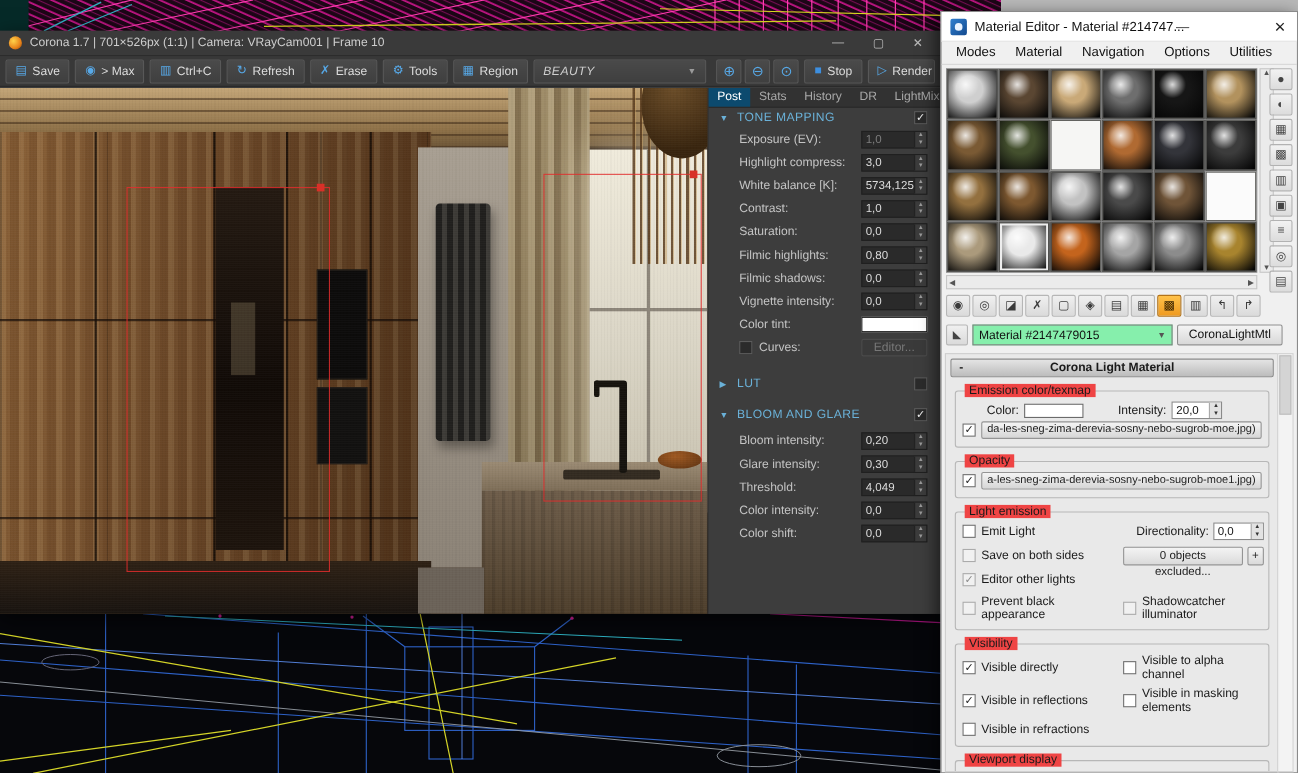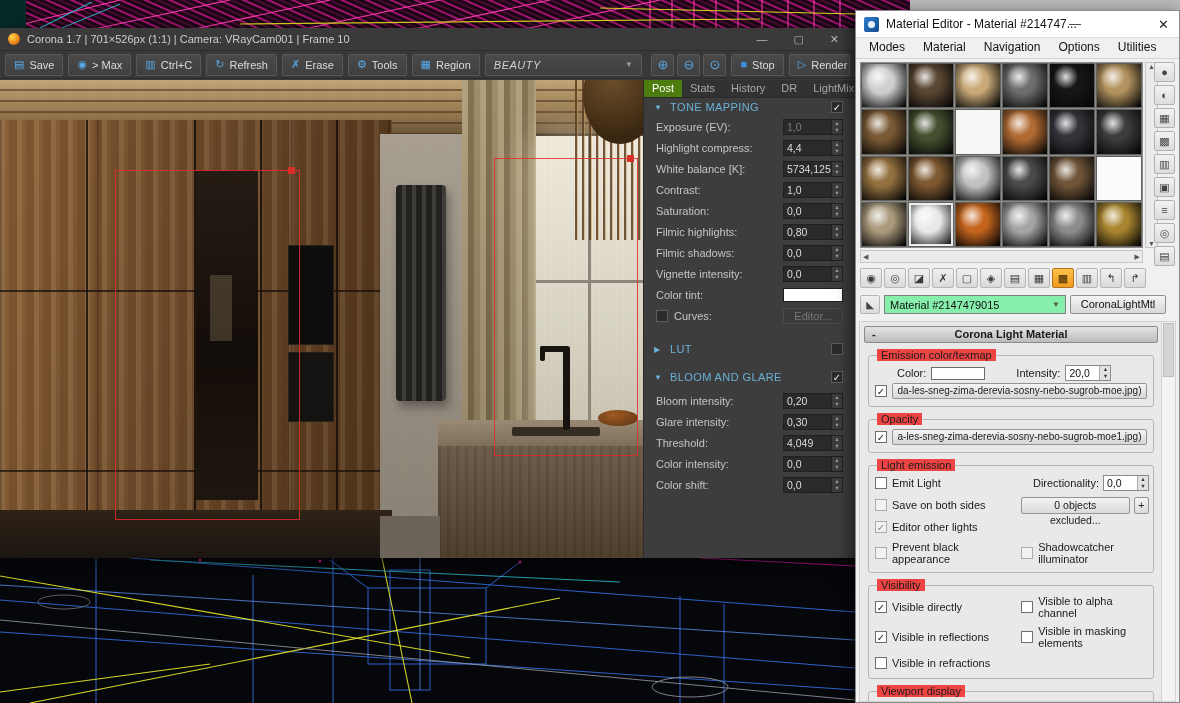--- a/index.html
+++ b/index.html
@@ -30,33 +30,33 @@
         color:#57a9e8;font-size:13px;text-align:center;line-height:20px;}
   .stop-ic{color:#3d8fe0;}
   .cbtn.renderb{overflow:hidden;}
 
   .c-body{position:absolute;left:0;top:52px;right:0;bottom:0;display:flex;}
   #render-view{position:relative;width:643px;height:478px;overflow:hidden;background:#2a1d12;flex:0 0 auto;}
   #c-panel{flex:1;background:#3d3d3d;border-left:1px solid #2b2b2b;color:#c6c6c6;font-size:11px;overflow:hidden;}
 
   .tabs{display:flex;background:#323232;height:18px;border-bottom:1px solid #2a2a2a;}
   .tab{padding:2px 8px 0 8px;color:#a8a8a8;font-size:11px;white-space:nowrap;}
-  .tab.active{background:#4d7c0f;color:#fff;}
+  .tab.active{background:#0c4a6e;color:#fff;}
   .sl-row{display:flex;gap:10px;justify-content:center;margin:8px 0 6px 0;}
   .gbtn{width:82px;height:18px;background:linear-gradient(#4e4e4e,#424242);border:1px solid #5e5e5e;border-radius:2px;
         color:#ddd;text-align:center;line-height:16px;font-size:11px;}
   .sect{display:flex;align-items:center;gap:7px;padding:3px 12px 3px 10px;color:#6ab1d8;}
   .sect .arrow{font-size:8px;width:9px;}
   .sect .stitle{font-size:11px;letter-spacing:.4px;}
   .sect .spacer{flex:1;}
   .sect.lut{margin-top:14px;}
   .sect.bloom{margin-top:10px;margin-bottom:4px;}
   .ckb{display:inline-block;width:12px;height:12px;background:#2b2b2b;border:1px solid #5c5c5c;
        font-size:10px;line-height:11px;text-align:center;color:#efefef;flex:0 0 auto;}
-  .prow{display:flex;align-items:center;height:21px;padding:0 12px 0 12px;}
+  .prow{display:flex;align-items:center;height:21px;padding:0 12px 0 28px;}
   .plabel{flex:1;color:#c4c4c4;}
   .pad6{margin-left:6px;}
   .spin{display:flex;width:60px;height:16px;background:#2a2a2a;border:1px solid #202020;flex:0 0 auto;}
   .spin .sval{flex:1;padding:1px 3px;font-size:10.5px;color:#dcdcdc;overflow:hidden;white-space:nowrap;}
   .spin.dis .sval{color:#7d7d7d;}
   .sarr{width:11px;display:flex;flex-direction:column;background:#3c3c3c;border-left:1px solid #222;}
   .sarr i{flex:1;font-style:normal;font-size:5.5px;line-height:6.5px;color:#9a9a9a;text-align:center;}
   .swatch{width:60px;height:14px;background:#fff;border:1px solid #1e1e1e;flex:0 0 auto;}
   .ebtn{width:60px;height:16px;background:#3a3a3a;border:1px solid #4b4b4b;border-radius:2px;color:#777;
         text-align:center;line-height:14px;font-size:11px;flex:0 0 auto;}
@@ -365,21 +365,21 @@
                 <span class="sval">1,0</span>
                 <span class="sarr">
                   <i>▲</i>
                   <i>▼</i>
                 </span>
               </div>
             </div>
             <div class="prow">
               <span class="plabel">Highlight compress:</span>
               <div class="spin">
-                <span class="sval">4,4</span>
+                <span class="sval">3,0</span>
                 <span class="sarr">
                   <i>▲</i>
                   <i>▼</i>
                 </span>
               </div>
             </div>
             <div class="prow">
               <span class="plabel">White balance [K]:</span>
               <div class="spin">
                 <span class="sval">5734,125</span>

